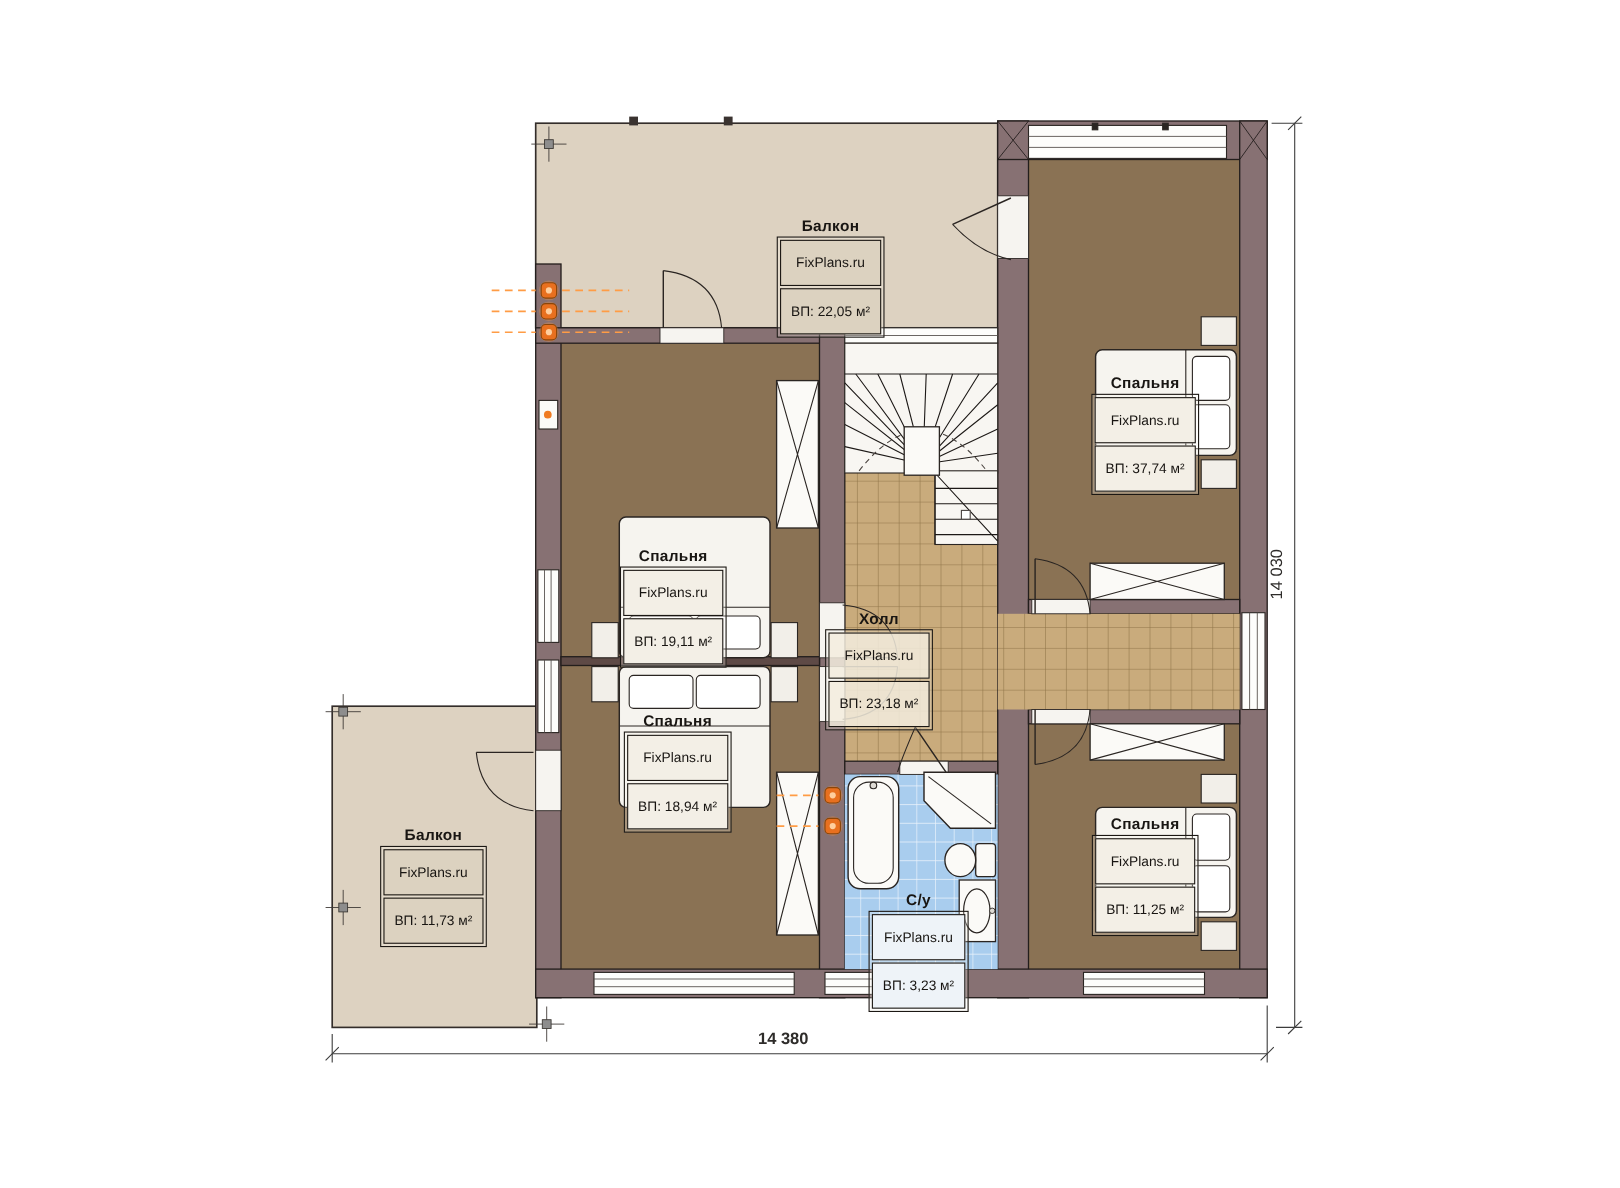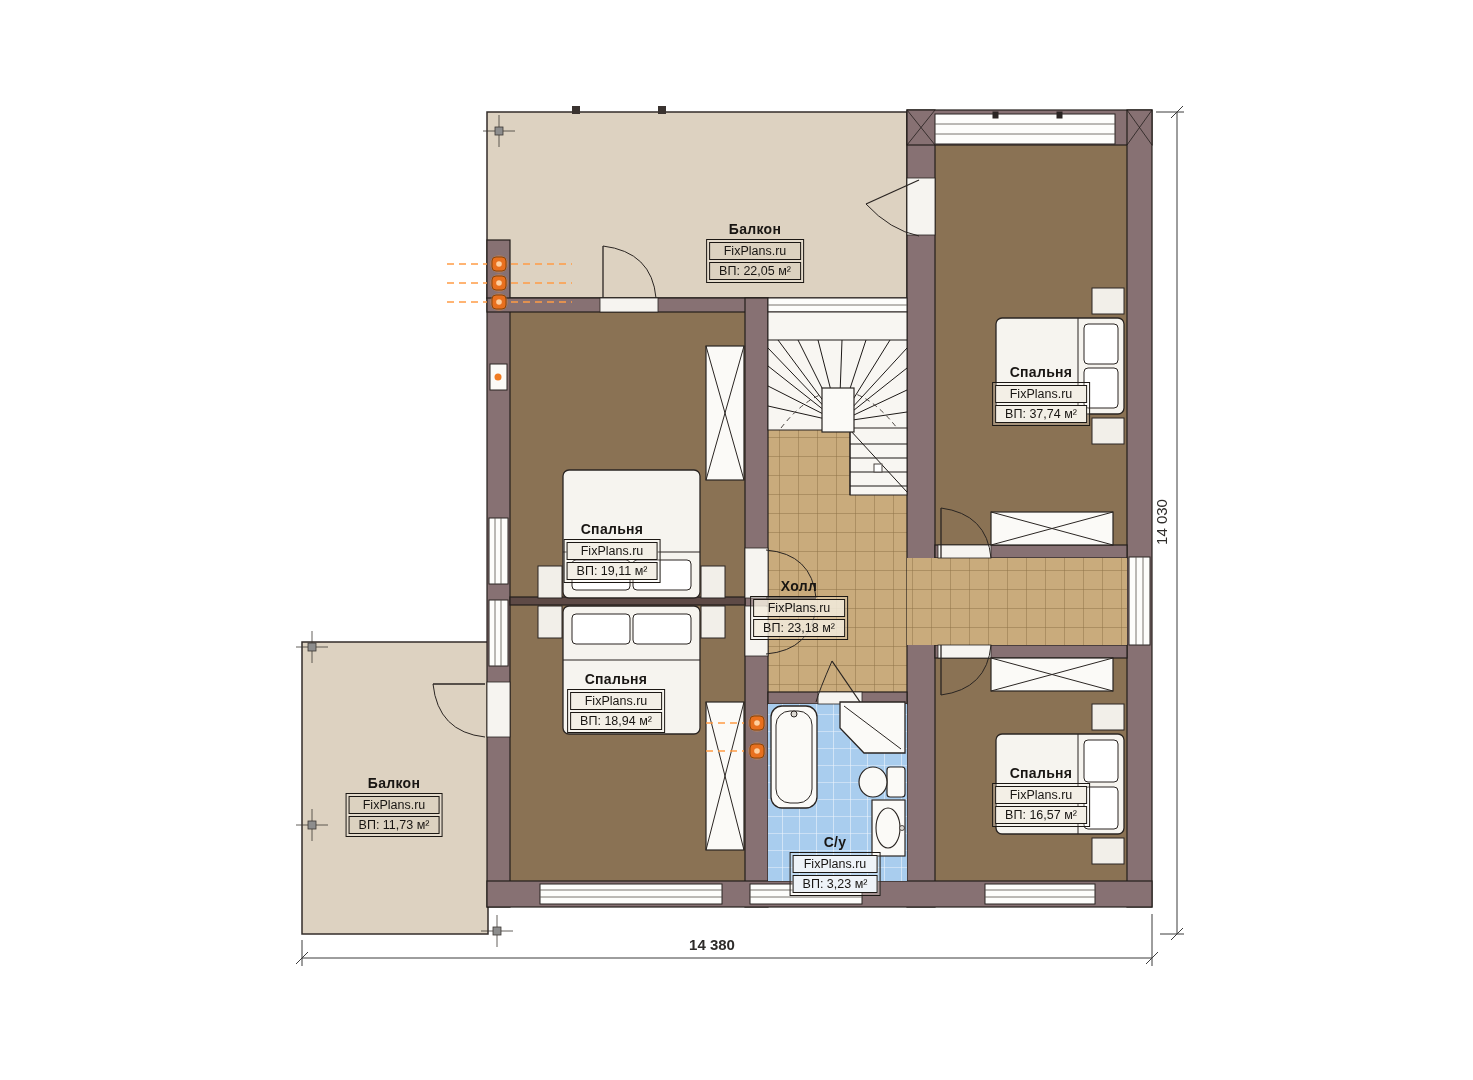--- a/index.html
+++ b/index.html
@@ -5,27 +5,27 @@
   html,body{margin:0;padding:0;background:#ffffff;}
   .plan{
     position:relative;width:1473px;height:1080px;background:#ffffff;overflow:hidden;
     font-family:"Liberation Sans", sans-serif;
   }
   .plan-svg{position:absolute;left:0;top:0;}
   .room-label{
     position:absolute;transform:translateX(-50%);text-align:center;z-index:5;
   }
   .room-name{
-    font-size:14px;font-weight:bold;color:#181512;letter-spacing:.3px;margin-bottom:2px;white-space:nowrap;margin-top:24px;
+    font-size:14px;font-weight:bold;color:#181512;letter-spacing:.3px;margin-bottom:2px;white-space:nowrap;
   }
   .room-info{
     display:inline-flex;flex-direction:column;gap:2px;border:1.6px solid #1b1713;padding:2px;background:rgba(250,247,240,.25);
   }
   .room-brand,.room-area{
-    border:1.4px solid #1b1713;padding:1px 9px;font-size:12.5px;color:#181512;background:#f3efe6;white-space:nowrap;
+    border:1.4px solid #1b1713;padding:13px 9px;font-size:12.5px;color:#181512;background:#f3efe6;white-space:nowrap;
   }
   .bg-cream .room-brand,.bg-cream .room-area{background:#dcd2c0;}
   .bg-tile .room-brand,.bg-tile .room-area{background:rgba(243,236,221,.8);}
   .bg-blue .room-brand,.bg-blue .room-area{background:#eef3f8;}
   .dim-label{
     position:absolute;font-size:15px;color:#2e2c2a;white-space:nowrap;z-index:5;
   }
   .dim-bottom{transform:translateX(-50%);font-weight:bold;}
   .dim-right{transform:translate(-50%,-50%) rotate(-90deg);}
 </style>
@@ -345,21 +345,21 @@
   <div class="room-info">
     <div class="room-brand">FixPlans.ru</div>
     <div class="room-area">ВП: 11,73 м²</div>
   </div>
 </div>
 
 <div class="room-label" style="left:1041px;top:741px">
   <div class="room-name">Спальня</div>
   <div class="room-info">
     <div class="room-brand">FixPlans.ru</div>
-    <div class="room-area">ВП: 16,57 м²</div>
+    <div class="room-area">ВП: 11,25 м²</div>
   </div>
 </div>
 
 <div class="room-label bg-blue" style="left:835px;top:810px">
   <div class="room-name">С/у</div>
   <div class="room-info">
     <div class="room-brand">FixPlans.ru</div>
     <div class="room-area">ВП: 3,23 м²</div>
   </div>
 </div>

